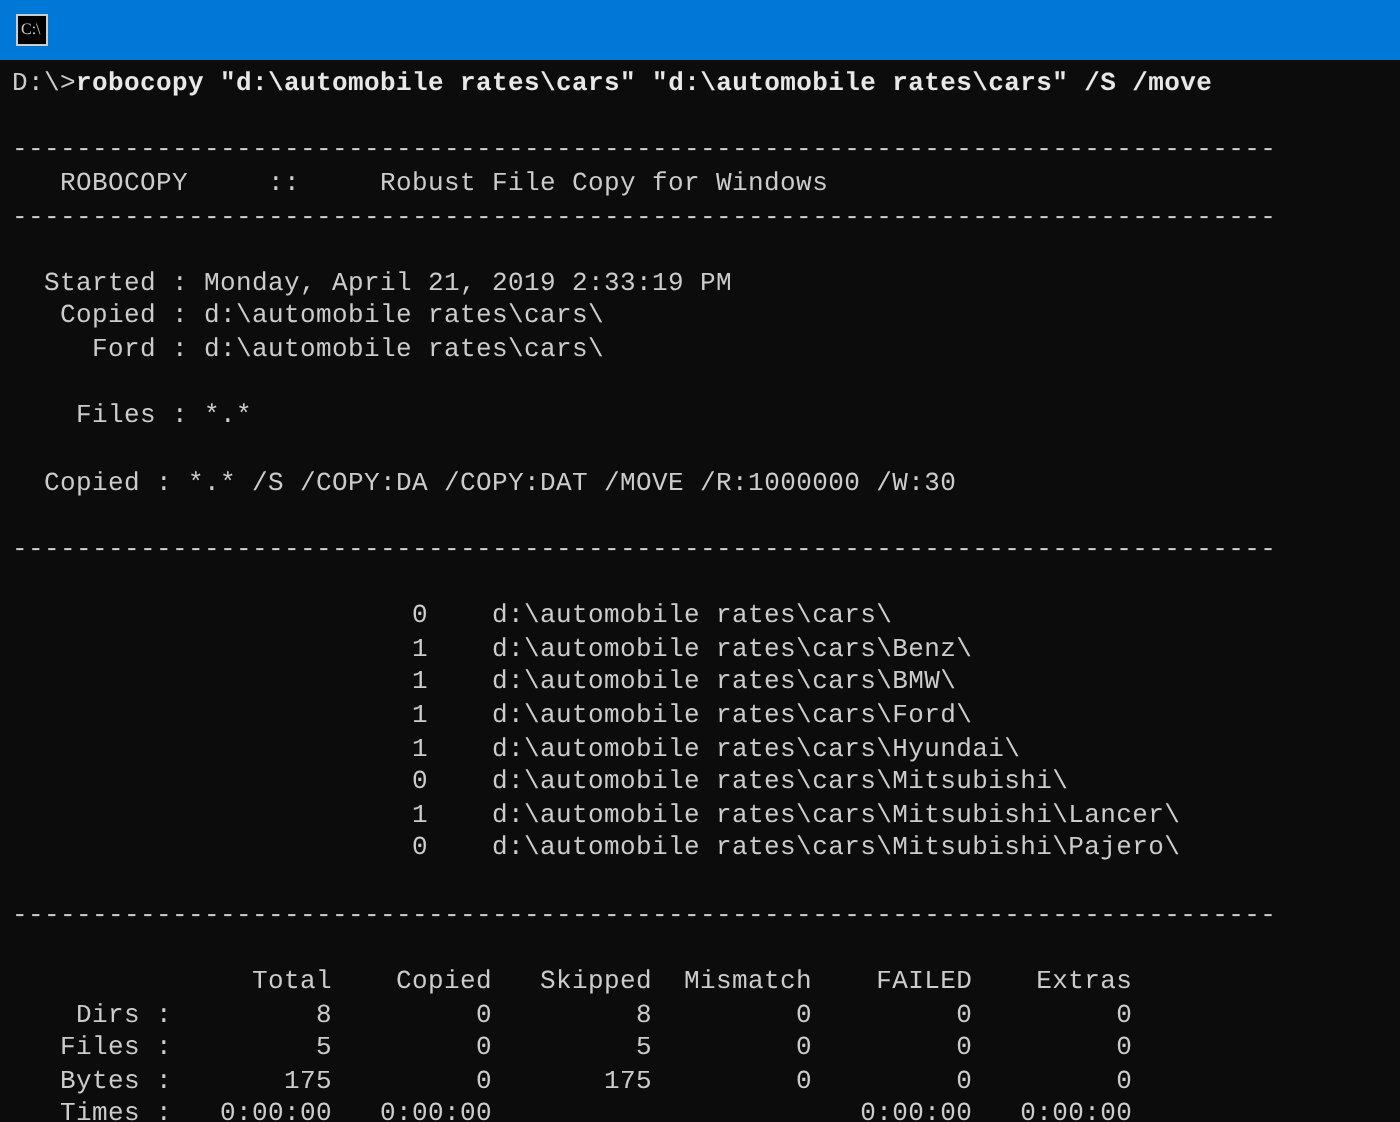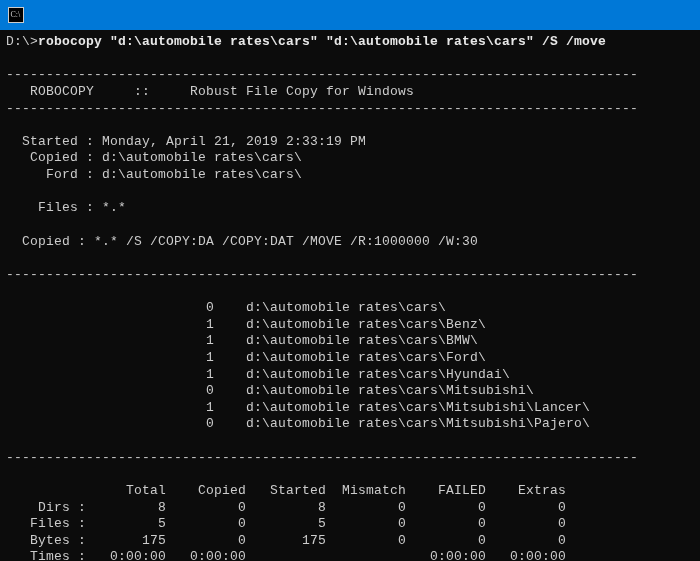--- a/index.html
+++ b/index.html
@@ -71,18 +71,18 @@
                          1    d:\automobile rates\cars\Benz\
                          1    d:\automobile rates\cars\BMW\
                          1    d:\automobile rates\cars\Ford\
                          1    d:\automobile rates\cars\Hyundai\
                          0    d:\automobile rates\cars\Mitsubishi\
                          1    d:\automobile rates\cars\Mitsubishi\Lancer\
                          0    d:\automobile rates\cars\Mitsubishi\Pajero\
 </span>
 <span>-------------------------------------------------------------------------------</span>
 
-<span>               Total    Copied   Started  Mismatch    FAILED    Extras</span>
+<span>               Total    Copied   Skipped  Mismatch    FAILED    Extras</span>
 <span>    Dirs :         8         0         8         0         0         0</span>
 <span>   Files :         5         0         5         0         0         0</span>
 <span>   Bytes :       175         0       175         0         0         0</span>
 <span>   Times :   0:00:00   0:00:00                       0:00:00   0:00:00</span>
 </div>
 
 </body></html>

